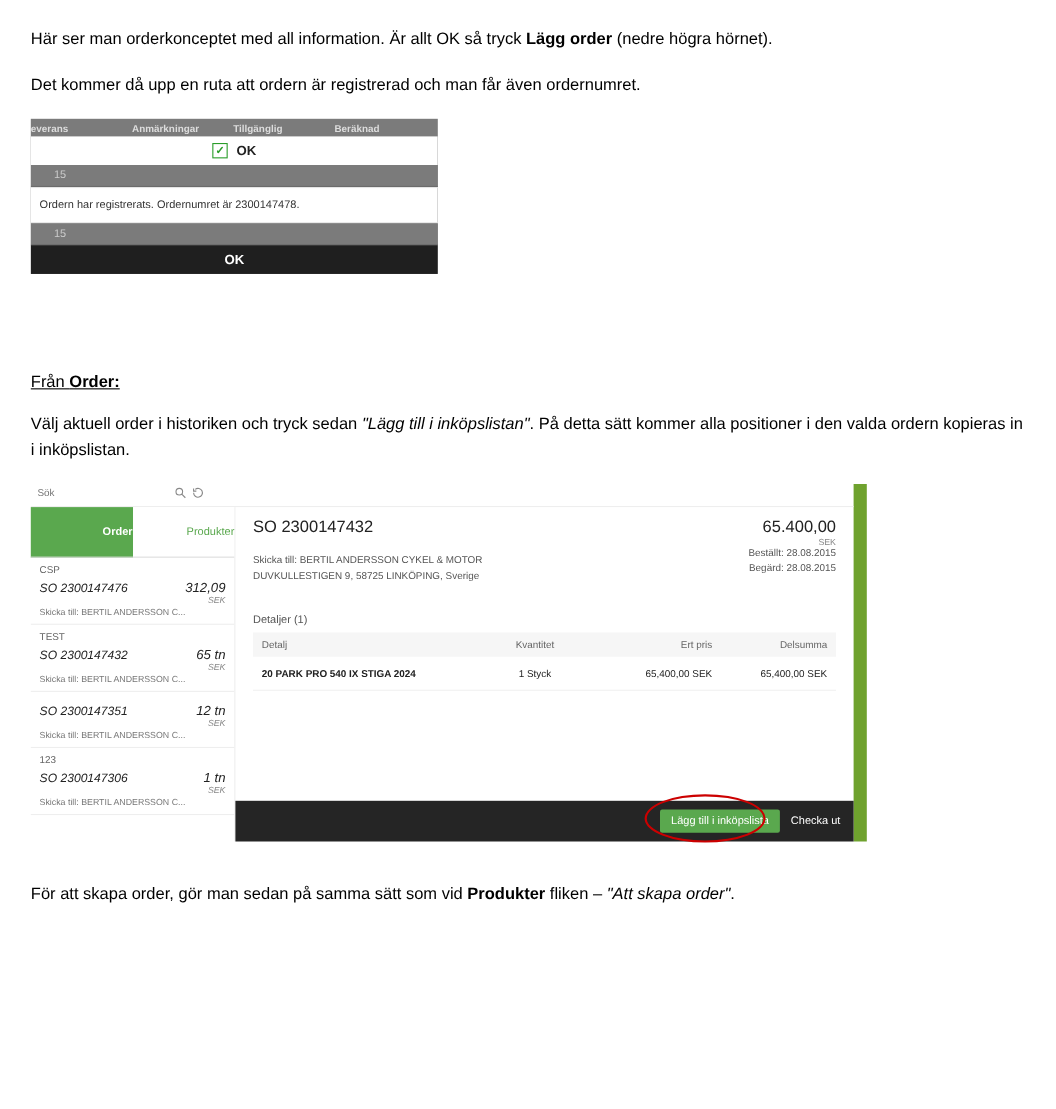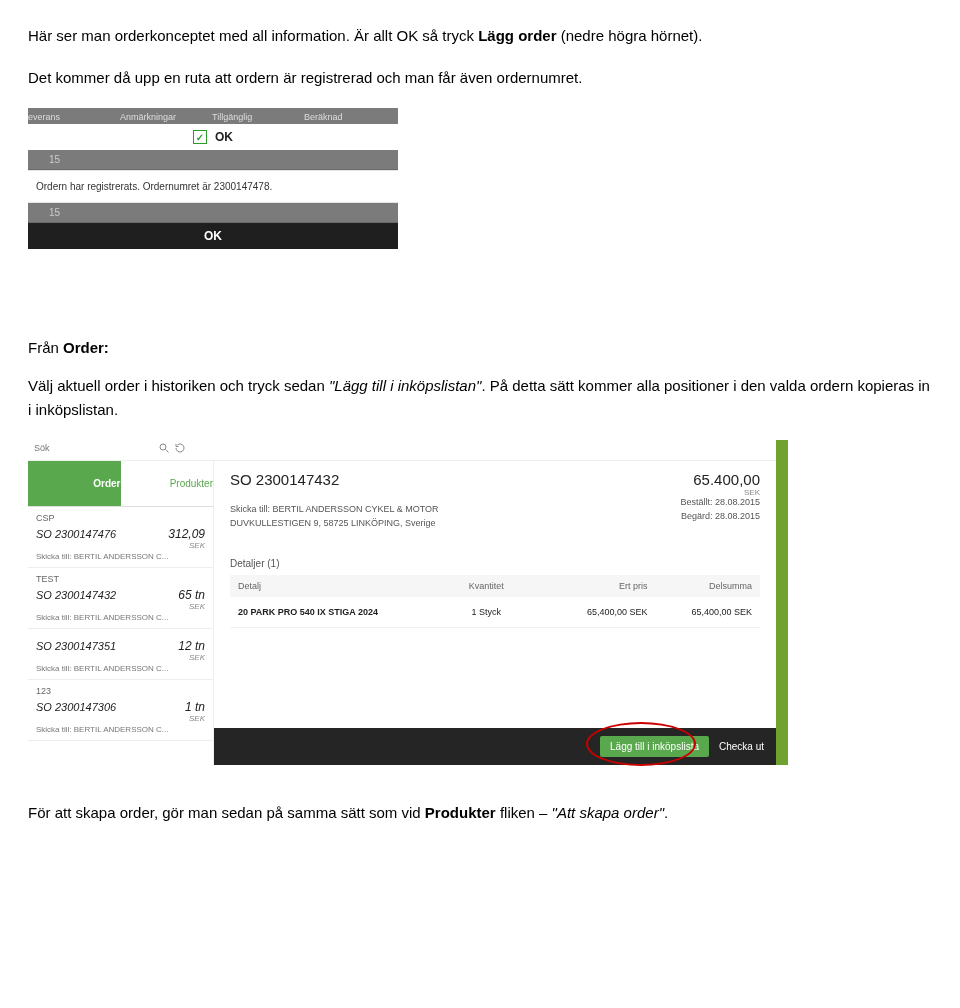--- a/index.html
+++ b/index.html
@@ -14,38 +14,40 @@
   .doc-p {
     font-size: 15px;
     line-height: 1.6;
     margin-bottom: 18px;
   }
   .doc-p .b { font-weight: bold; }
   .doc-heading {
     font-size: 15px;
     margin-top: 90px;
     margin-bottom: 18px;
+    text-decoration: underline;
   }
   .doc-heading .b { font-weight: bold; }
   .quoted { font-style: italic; }
 
   
   .shot1 {
     width: 370px;
     background: #7b7b7b;
     font-size: 10px;
     margin-top: 6px;
     margin-bottom: 8px;
     overflow: hidden;
   }
   .shot1-headrow {
     display: flex;
     color: #ddd;
     font-size: 9px;
     padding: 4px 0 2px 0;
+    font-weight: bold;
   }
   .shot1-headrow span { width: 92px; }
   .shot1-row15 {
     background: #7b7b7b;
     color: #ccc;
     font-size: 10px;
     padding: 4px 21px;
     border-bottom: 1px solid #6b6b6b;
   }
   .ok-banner {

